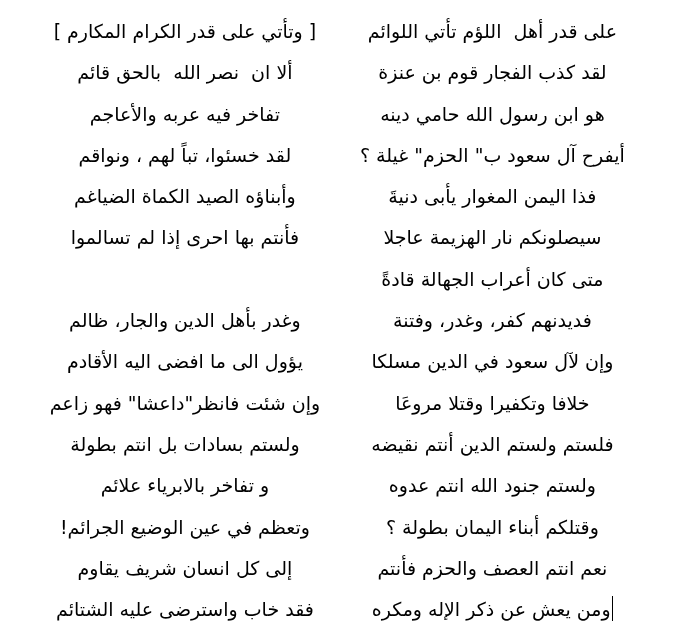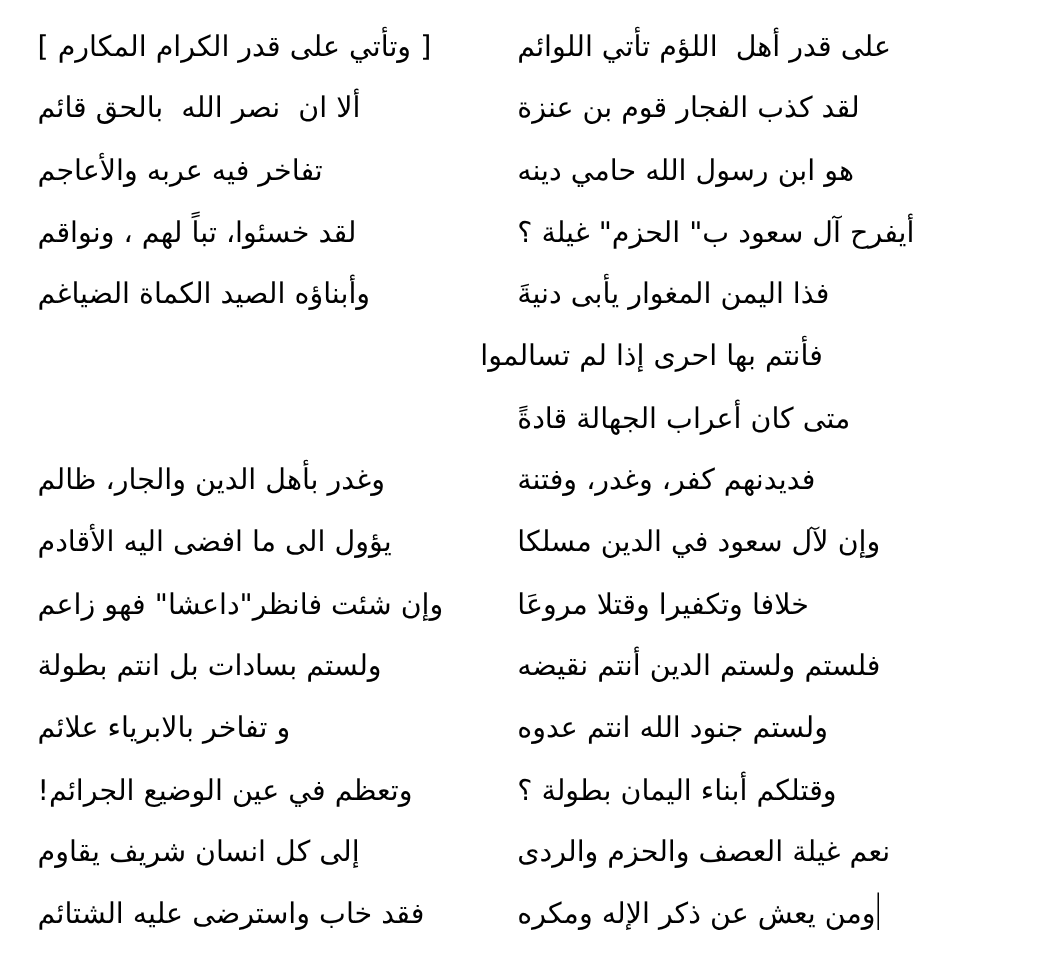--- a/index.html
+++ b/index.html
@@ -16,21 +16,21 @@
     overflow:hidden;
   }
   .poem{width:100%;}
   .verse-row{
     display:flex;
     line-height:41.3px;
     height:41.3px;
   }
   .cell{
     white-space:pre;
-    text-align:left;
+    text-align:center;
     overflow:visible;
   }
   .cell.first{width:48%;}
   .cell.second{width:52%;}
   .caret{
     display:inline-block;
     width:1.5px;
     height:25px;
     background:#000000;
     vertical-align:-5px;
@@ -56,20 +56,21 @@
       </div>
       <div class="verse-row">
         <div class="cell first"><span>أيفرح آل سعود ب" الحزم" غيلة ؟</span></div>
         <div class="cell second"><span>لقد خسئوا، تباً لهم ، ونواقم</span></div>
       </div>
       <div class="verse-row">
         <div class="cell first"><span>فذا اليمن المغوار يأبى دنيةَ</span></div>
         <div class="cell second"><span>وأبناؤه الصيد الكماة الضياغم</span></div>
       </div>
       <div class="verse-row">
+        <div class="cell first"><span>سيصلونكم نار الهزيمة عاجلا</span></div>
         <div class="cell second"><span>فأنتم بها احرى إذا لم تسالموا</span></div>
       </div>
       <div class="verse-row">
         <div class="cell first"><span>متى كان أعراب الجهالة قادةً</span></div>
       </div>
       <div class="verse-row">
         <div class="cell first"><span>فديدنهم كفر، وغدر، وفتنة</span></div>
         <div class="cell second"><span>وغدر بأهل الدين والجار، ظالم</span></div>
       </div>
       <div class="verse-row">
@@ -86,21 +87,21 @@
       </div>
       <div class="verse-row">
         <div class="cell first"><span>ولستم جنود الله انتم عدوه</span></div>
         <div class="cell second"><span>و تفاخر بالابرياء علائم</span></div>
       </div>
       <div class="verse-row">
         <div class="cell first"><span>وقتلكم أبناء اليمان بطولة ؟</span></div>
         <div class="cell second"><span>وتعظم في عين الوضيع الجرائم!</span></div>
       </div>
       <div class="verse-row">
-        <div class="cell first"><span>نعم غيلة العصف والحزم والردى</span></div>
+        <div class="cell first"><span>نعم انتم العصف والحزم فأنتم</span></div>
         <div class="cell second"><span>إلى كل انسان شريف يقاوم</span></div>
       </div>
       <div class="verse-row">
         <div class="cell first"><span class="caret"></span><span>ومن يعش عن ذكر الإله ومكره</span></div>
         <div class="cell second"><span>فقد خاب واسترضى عليه الشتائم</span></div>
       </div>
     </div>
 </div>
 
 </body></html>

